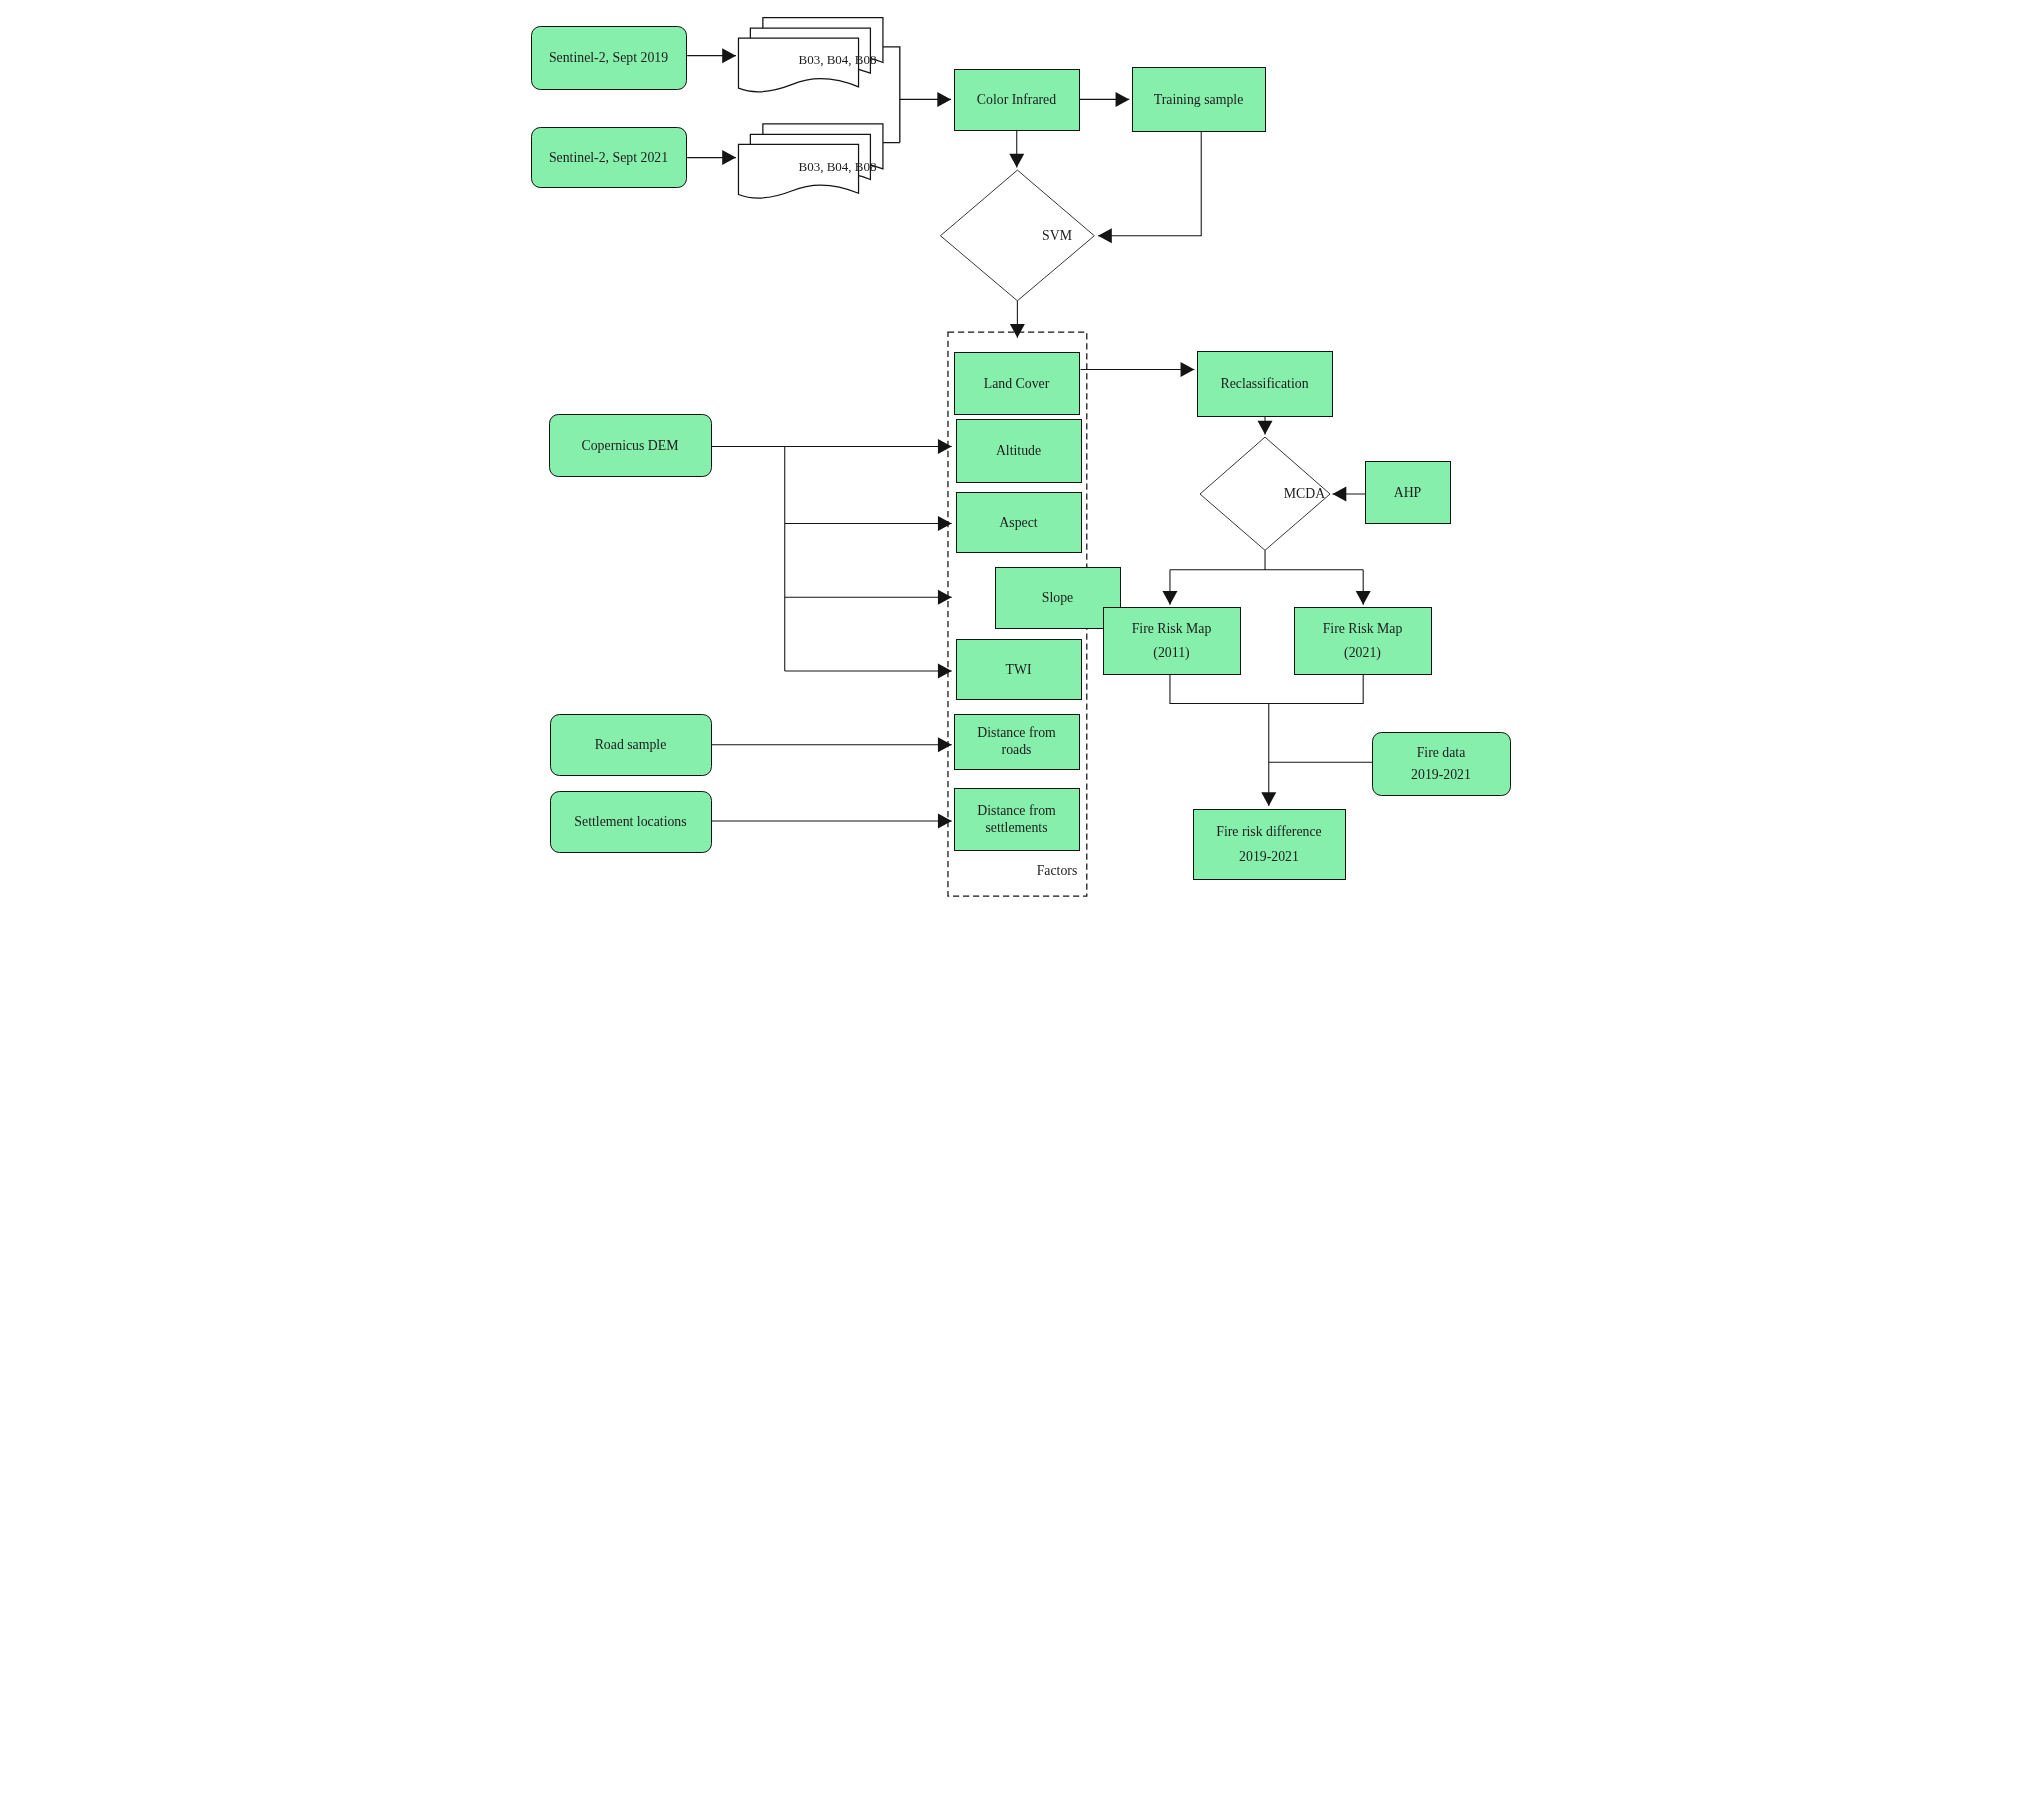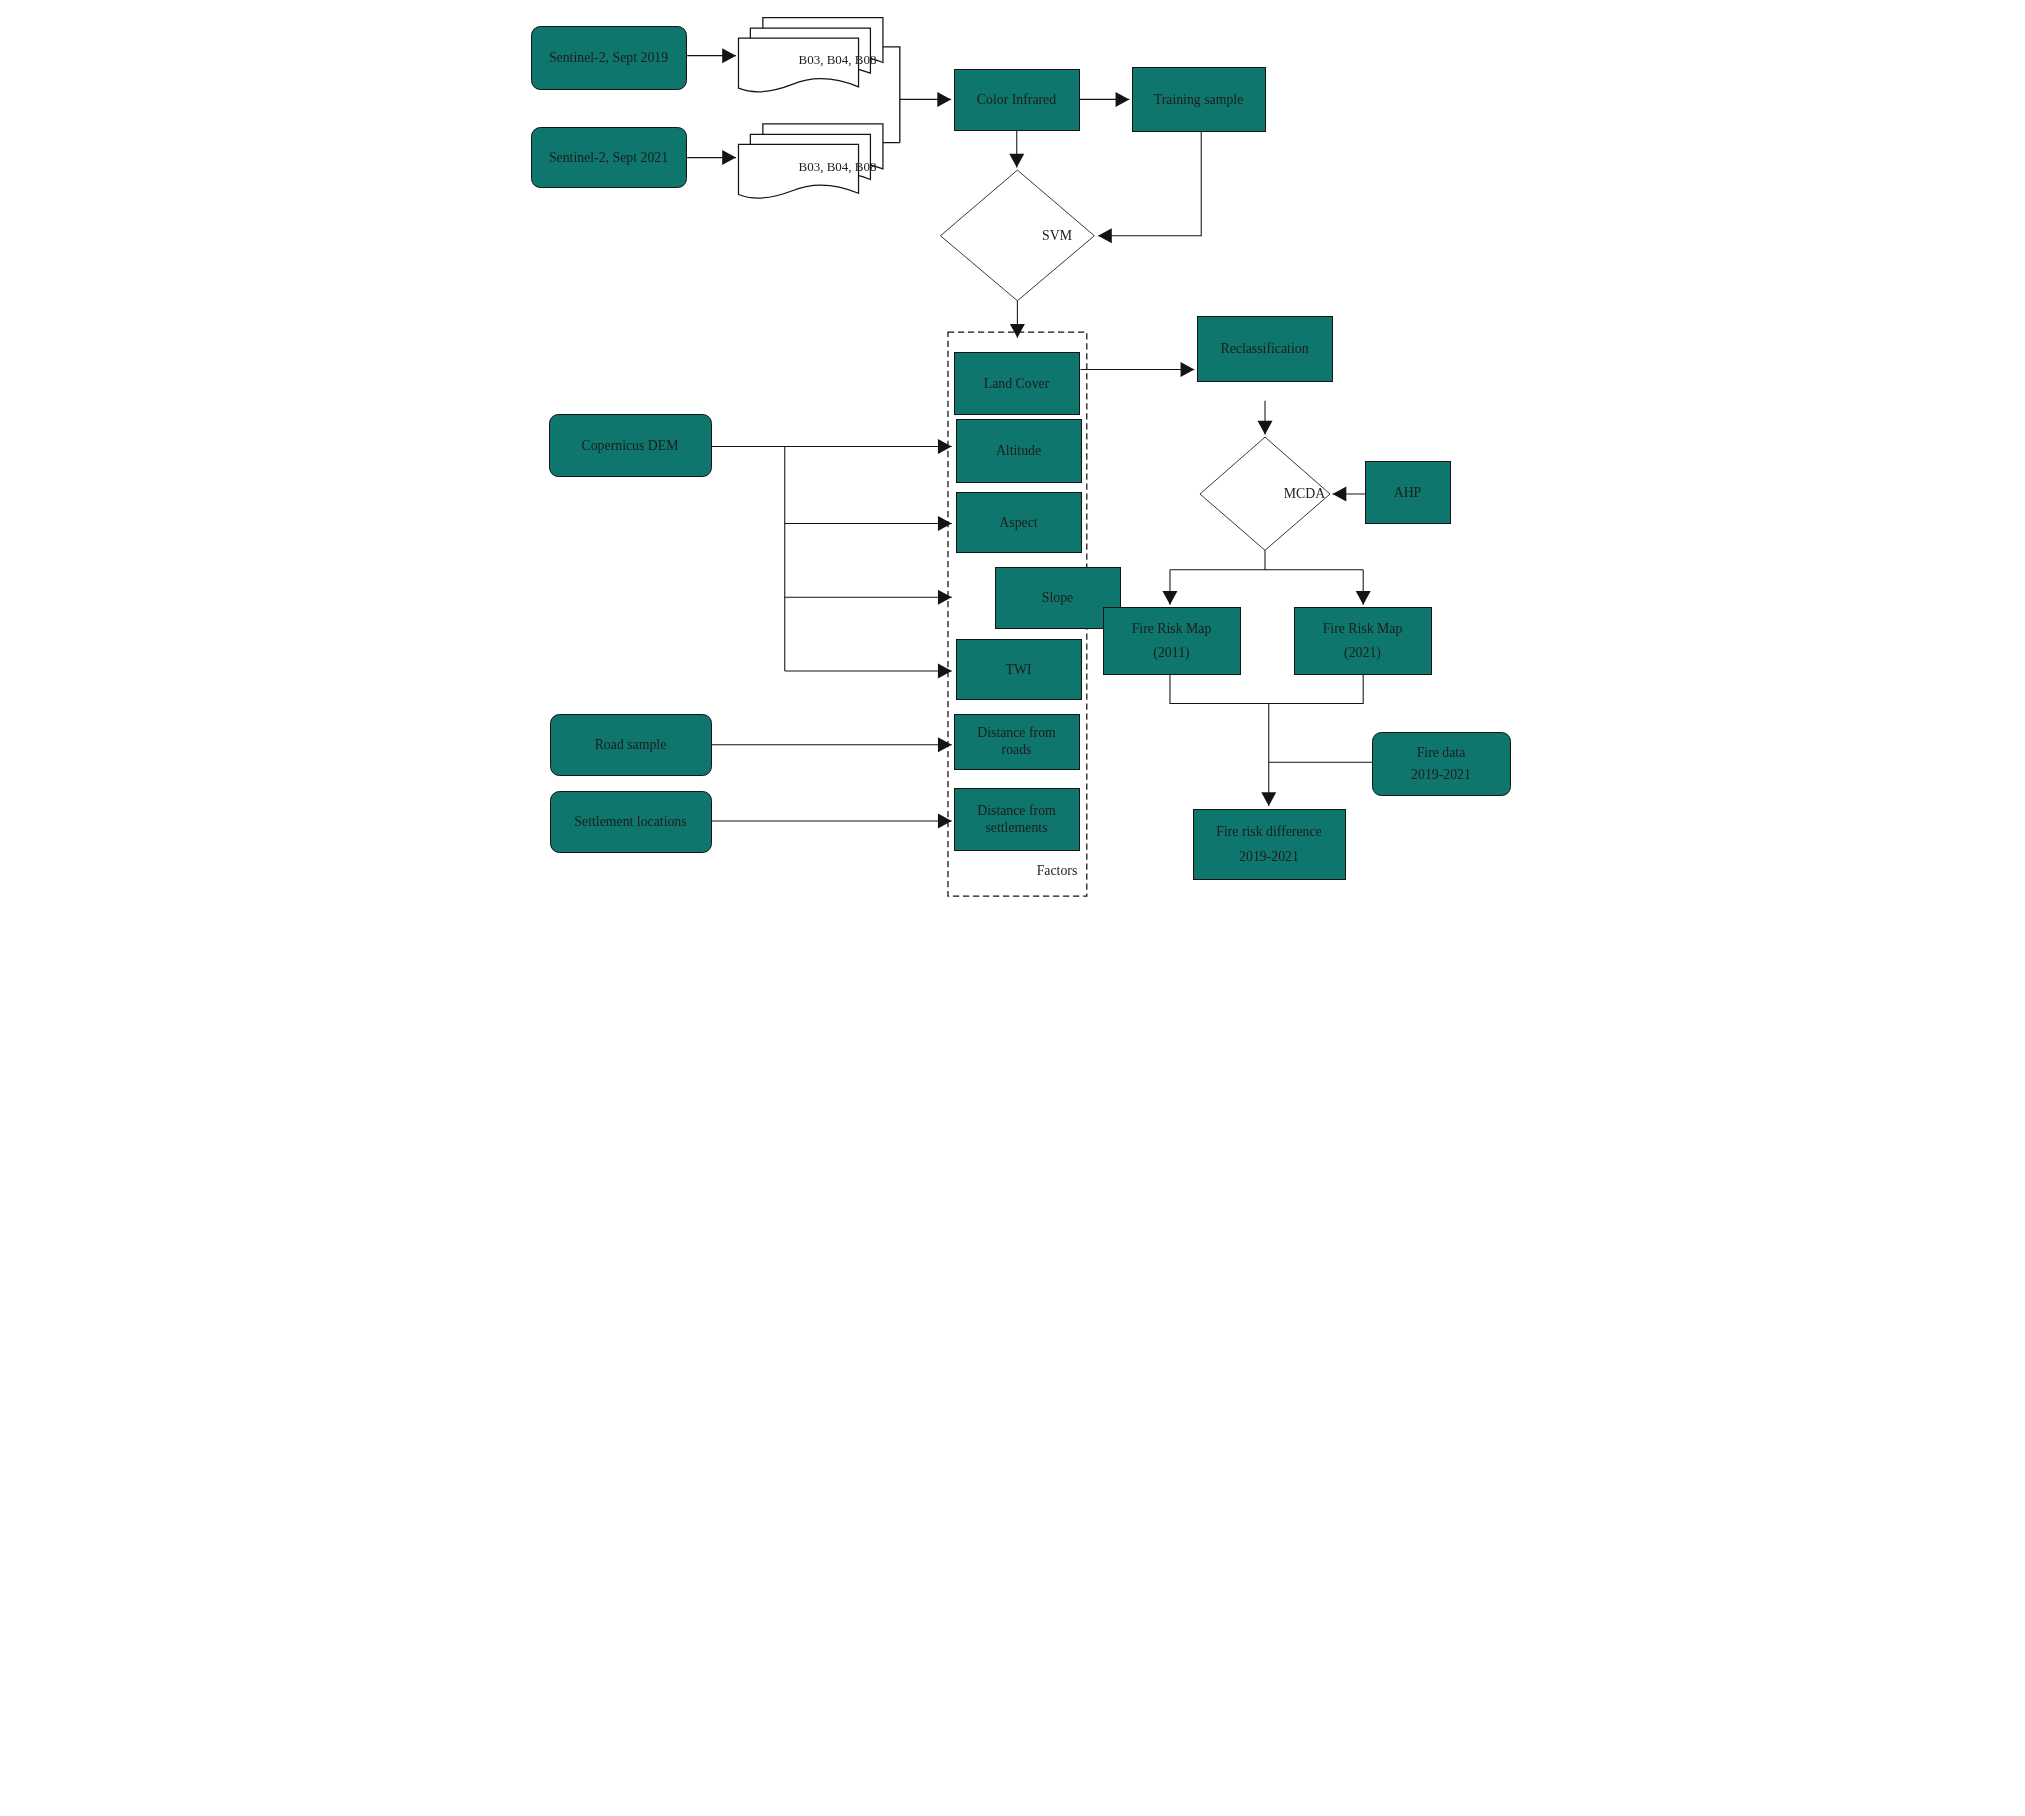--- a/index.html
+++ b/index.html
@@ -29,21 +29,21 @@
     align-items:center;
     justify-content:center;
     text-align:center;
     box-sizing:border-box;
     font-size:13.8px;
     line-height:1.3;
     color:#1c1c1c;
   }
   .box{
     border:1.4px solid #141414;
-    background:#0f766e;
+    background:#86efac;
   }
   .rounded{
     border-radius:9.4px;
   }
   .plain{
     background:transparent;
     border:none;
     margin-left:40px;
   }
   .ln{display:block;}
@@ -169,21 +169,21 @@
   </div>
 
   <div class="node plain" style="left:441px;top:858px;width:139px;height:25px;">Factors</div>
 
   <div class="node box rounded" style="left:42px;top:414px;width:163px;height:63px;">Copernicus DEM</div>
 
   <div class="node box rounded" style="left:43px;top:714px;width:162px;height:62px;">Road sample</div>
 
   <div class="node box rounded" style="left:43px;top:791px;width:162px;height:62px;">Settlement locations</div>
 
-  <div class="node box" style="left:690px;top:316px;width:136px;height:66px;">Reclassification</div>
+  <div class="node box" style="left:690px;top:351px;width:136px;height:66px;">Reclassification</div>
 
   <div class="node plain" style="left:693px;top:475px;width:130px;height:38px;">MCDA</div>
 
   <div class="node box" style="left:858px;top:461px;width:86px;height:63px;">AHP</div>
 
   <div class="node box gap" style="left:596px;top:607px;width:138px;height:68px;">
     <div>
       <span class="ln">Fire Risk Map</span>
       <span class="ln">(2011)</span>
     </div>

